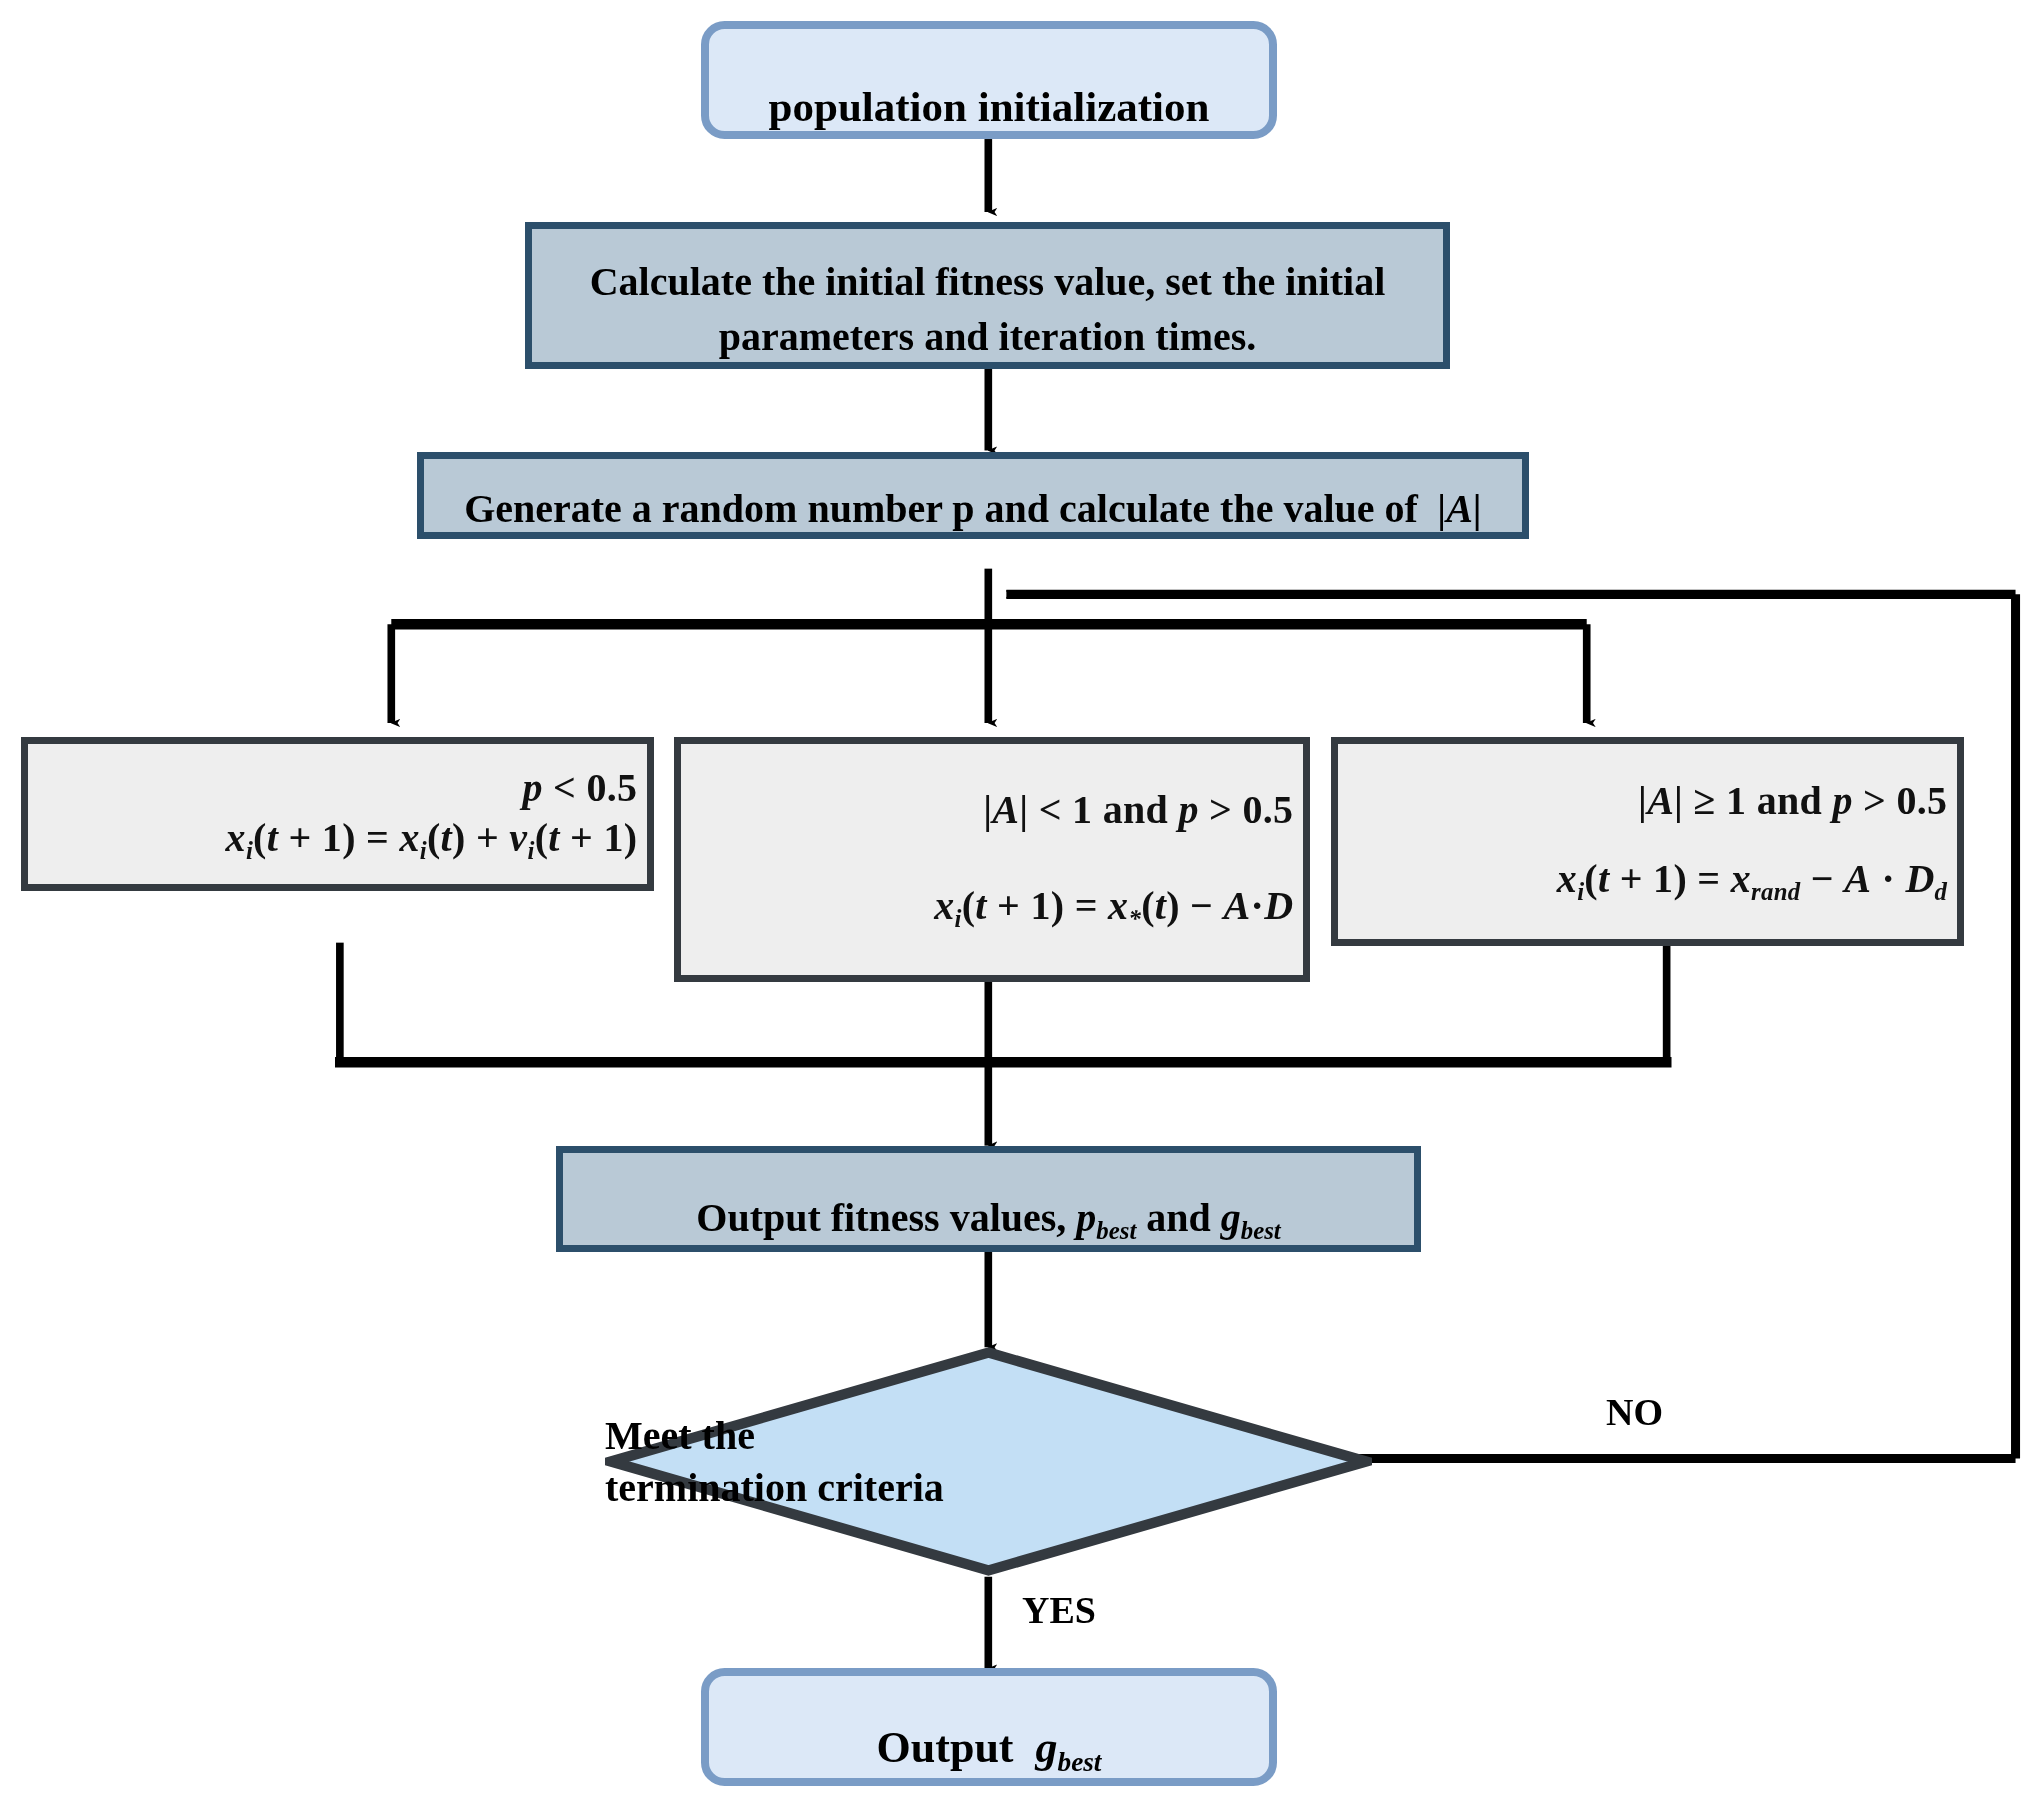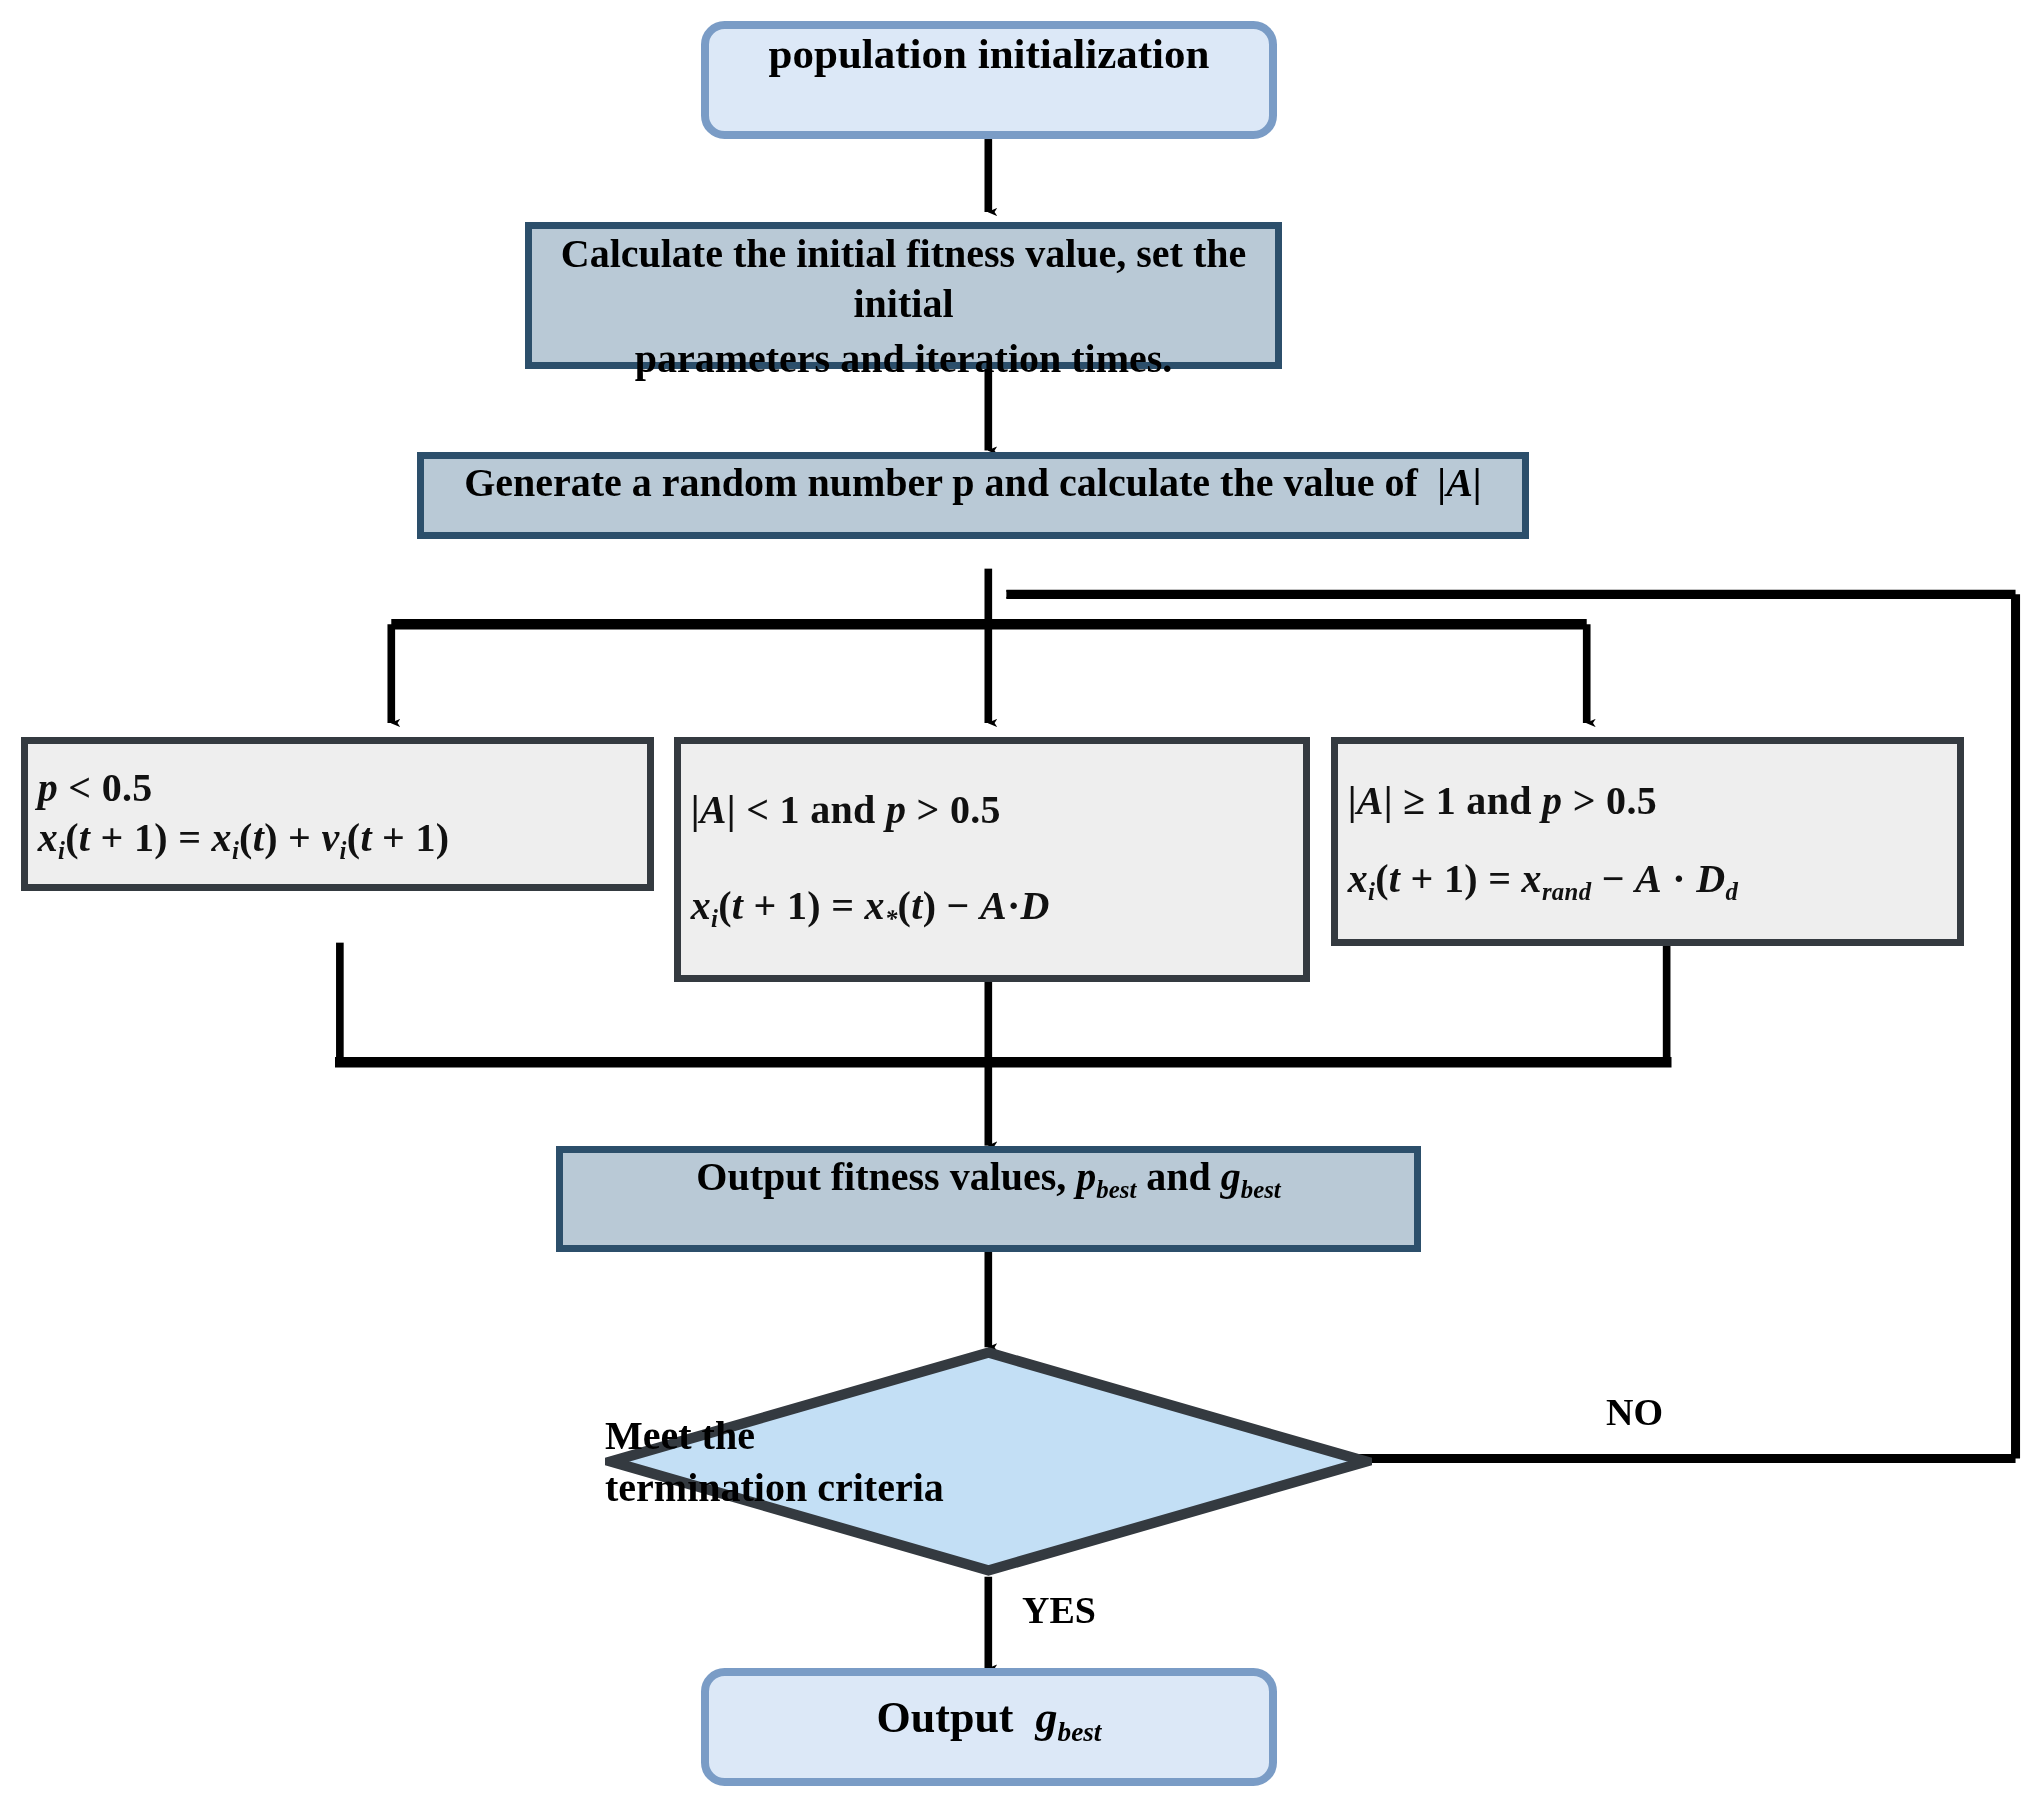--- a/index.html
+++ b/index.html
@@ -1,21 +1,21 @@
 <!DOCTYPE html>
 <html style="font-size:11px"><head>
 <meta charset="utf-8">
 <style>
   html,body{margin:0;padding:0;background:#ffffff;}
   body{width:2035px;height:1813px;position:relative;overflow:hidden;
        font-family:"Liberation Serif","DejaVu Serif",serif;}
   #stage{position:absolute;left:0;top:0;width:2035px;height:1813px;}
   svg#wires{position:absolute;left:0;top:0;width:2035px;height:1813px;overflow:visible;}
 
-  .node{position:absolute;box-sizing:border-box;display:flex;align-items:flex-start;
+  .node{position:absolute;box-sizing:border-box;display:flex;align-items:flex-end;
         justify-content:center;text-align:center;}
 
   
   .terminal{border:8.3px solid #7a9cc6;border-radius:23.6px;background:#dce8f7;
             font-weight:bold;color:#000;}
   
   .process{border:7.6px solid #2c4f6b;background:#b9c9d6;font-weight:bold;color:#000;}
   
   .cond{border:7.6px solid #343a40;background:#eeeeee;color:#111;
         flex-direction:column;justify-content:space-around;padding:18px 9.7px;}
@@ -79,21 +79,21 @@
       <line x1="1950" y1="2098" x2="2900" y2="2098" stroke-width="13"></line>
       <line x1="2900" y1="2098" x2="2900" y2="855" stroke-width="13"></line>
       <line x1="2900" y1="855" x2="1448" y2="855" stroke-width="13" marker-end="url(#ahL)"></line>
     </g>
   </svg>
 
   <div class="node terminal" style="left:701px;top:21px;width:576px;height:118px;font-size:43px;">
     <span>population initialization</span>
   </div>
 
-  <div class="node process" style="left:525px;top:222px;width:757px;height:147px;">
+  <div class="node process" style="left:525px;top:222px;width:925px;height:147px;">
     <div style="display:flex;flex-direction:column;gap:4.2px;line-height:1.26;">
       <span style="font-size:40px;">Calculate the initial fitness value, set the initial</span>
       <span style="font-size:40px;">parameters and iteration times.</span>
     </div>
   </div>
 
   <div class="node process" style="left:417px;top:452px;width:1112px;height:87px;">
     <span class="nb" style="font-size:40px;">
       <span>Generate a random number p and calculate the value of</span>
       <span style="font-style:italic;font-weight:bold;padding-left:9.7px;">|A|</span>

